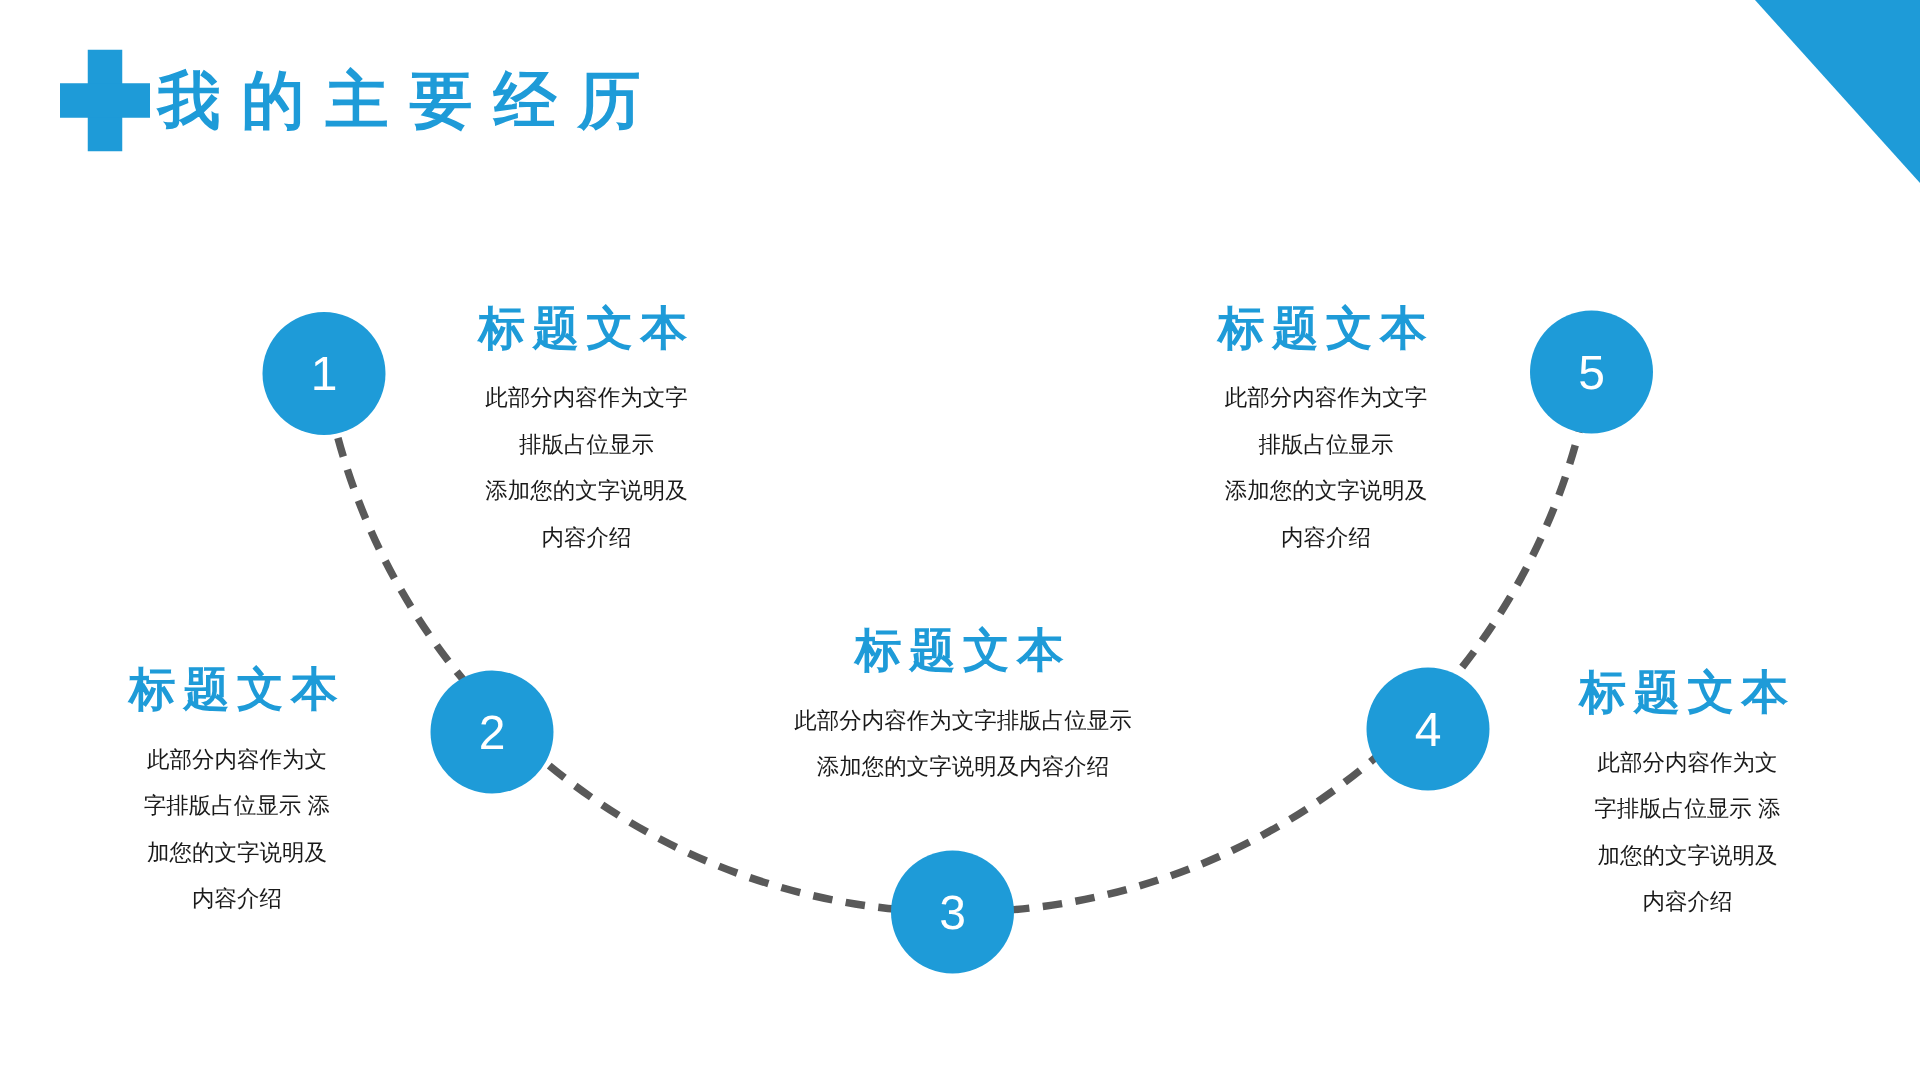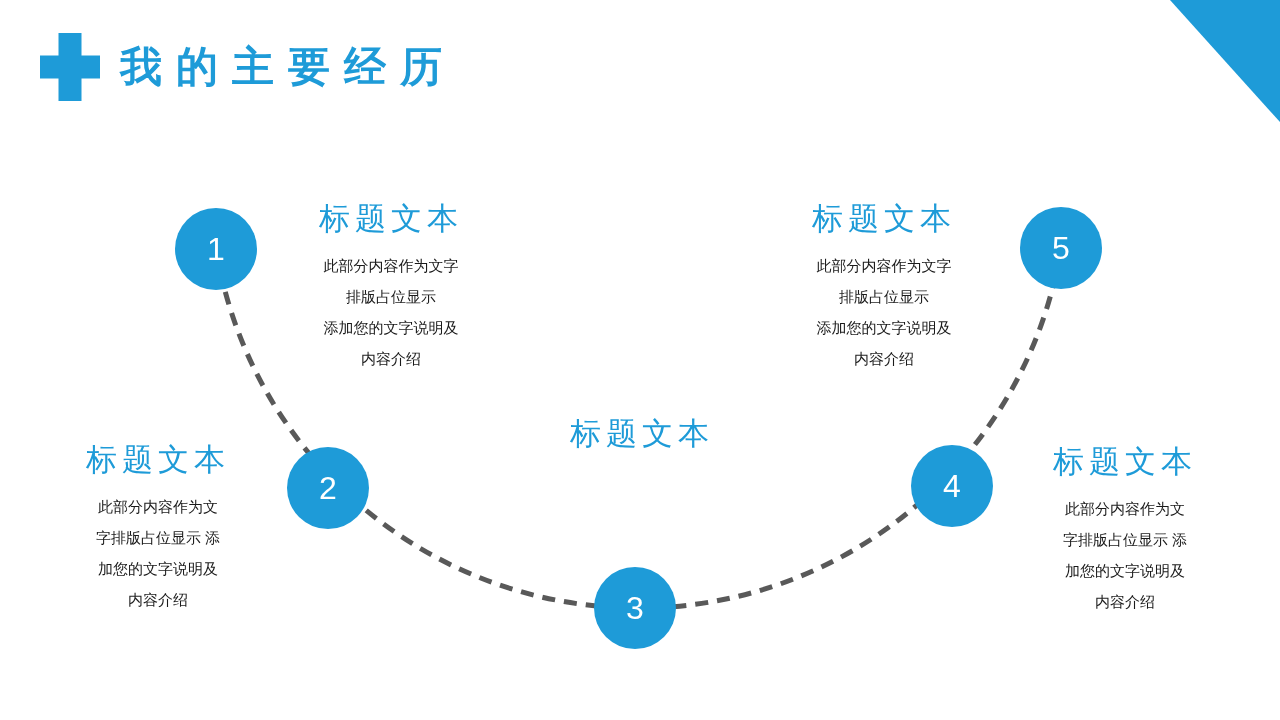--- a/index.html
+++ b/index.html
@@ -30,21 +30,21 @@
     background: var(--accent);
     clip-path: polygon(0 0, 100% 0, 100% 100%);
   }
 
   
   .header {
     position: absolute;
     left: 40px; top: 33px;
     display: flex;
     align-items: center;
-    gap: 20px;
+    gap: 5px;
   }
   .plus-icon { width: 60px; height: 68px; display: block; }
   .plus-icon rect { fill: var(--accent); }
   .slide-title {
     font-size: 42px;
     font-weight: bold;
     color: var(--accent);
     letter-spacing: 14px;
     white-space: nowrap;
     line-height: 68px;
@@ -83,21 +83,21 @@
   .n4 { left: 911px; top: 445px; }
   .n5 { left: 1020px; top: 207px; }
 
   
   .step {
     position: absolute;
     text-align: center;
   }
   .step-title {
     font-size: 31px;
-    font-weight: normal;
+    font-weight: bold;
     color: var(--accent);
     letter-spacing: 5px;
     line-height: 38px;
     margin-bottom: 12px;
     white-space: nowrap;
   }
   .step-body {
     font-size: 15px;
     line-height: 31px;
     color: var(--text);
@@ -155,20 +155,22 @@
   <div class="step b2">
     <div class="step-title">标题文本</div>
     <div class="step-body">此部分内容作为文
 字排版占位显示 添
 加您的文字说明及
 内容介绍</div>
   </div>
 
   <div class="step b3">
     <div class="step-title">标题文本</div>
+    <div class="step-body">此部分内容作为文字排版占位显示
+添加您的文字说明及内容介绍</div>
   </div>
 
   <div class="step b4">
     <div class="step-title">标题文本</div>
     <div class="step-body">此部分内容作为文
 字排版占位显示 添
 加您的文字说明及
 内容介绍</div>
   </div>
 

